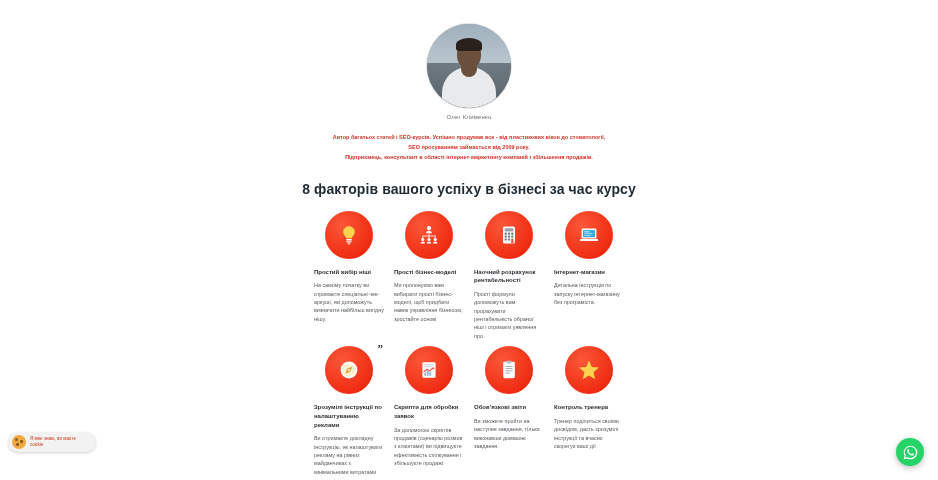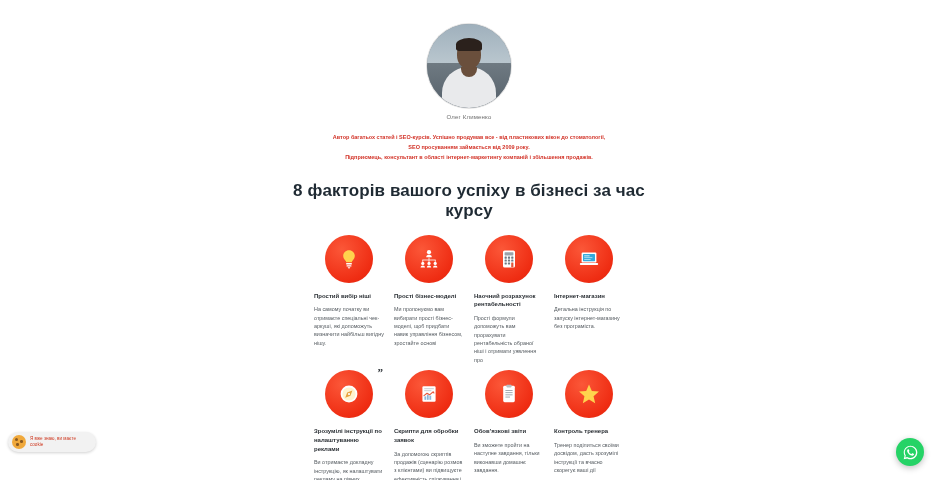--- a/index.html
+++ b/index.html
@@ -109,21 +109,21 @@
     text-align: center;
     color: #d23227;
     font-size: 5.5px;
     line-height: 1.85;
     font-weight: bold;
   }
   .bio p { margin: 0; }
 
   .section-title {
     text-align: center;
-    font-size: 17px;
+    font-size: 14px;
     font-weight: bold;
     color: #1f2a33;
     margin: 18px 0 0 0;
     letter-spacing: .1px;
   }
 
   .grid {
     margin: 14px auto 0;
     width: 310px;
     display: grid;

